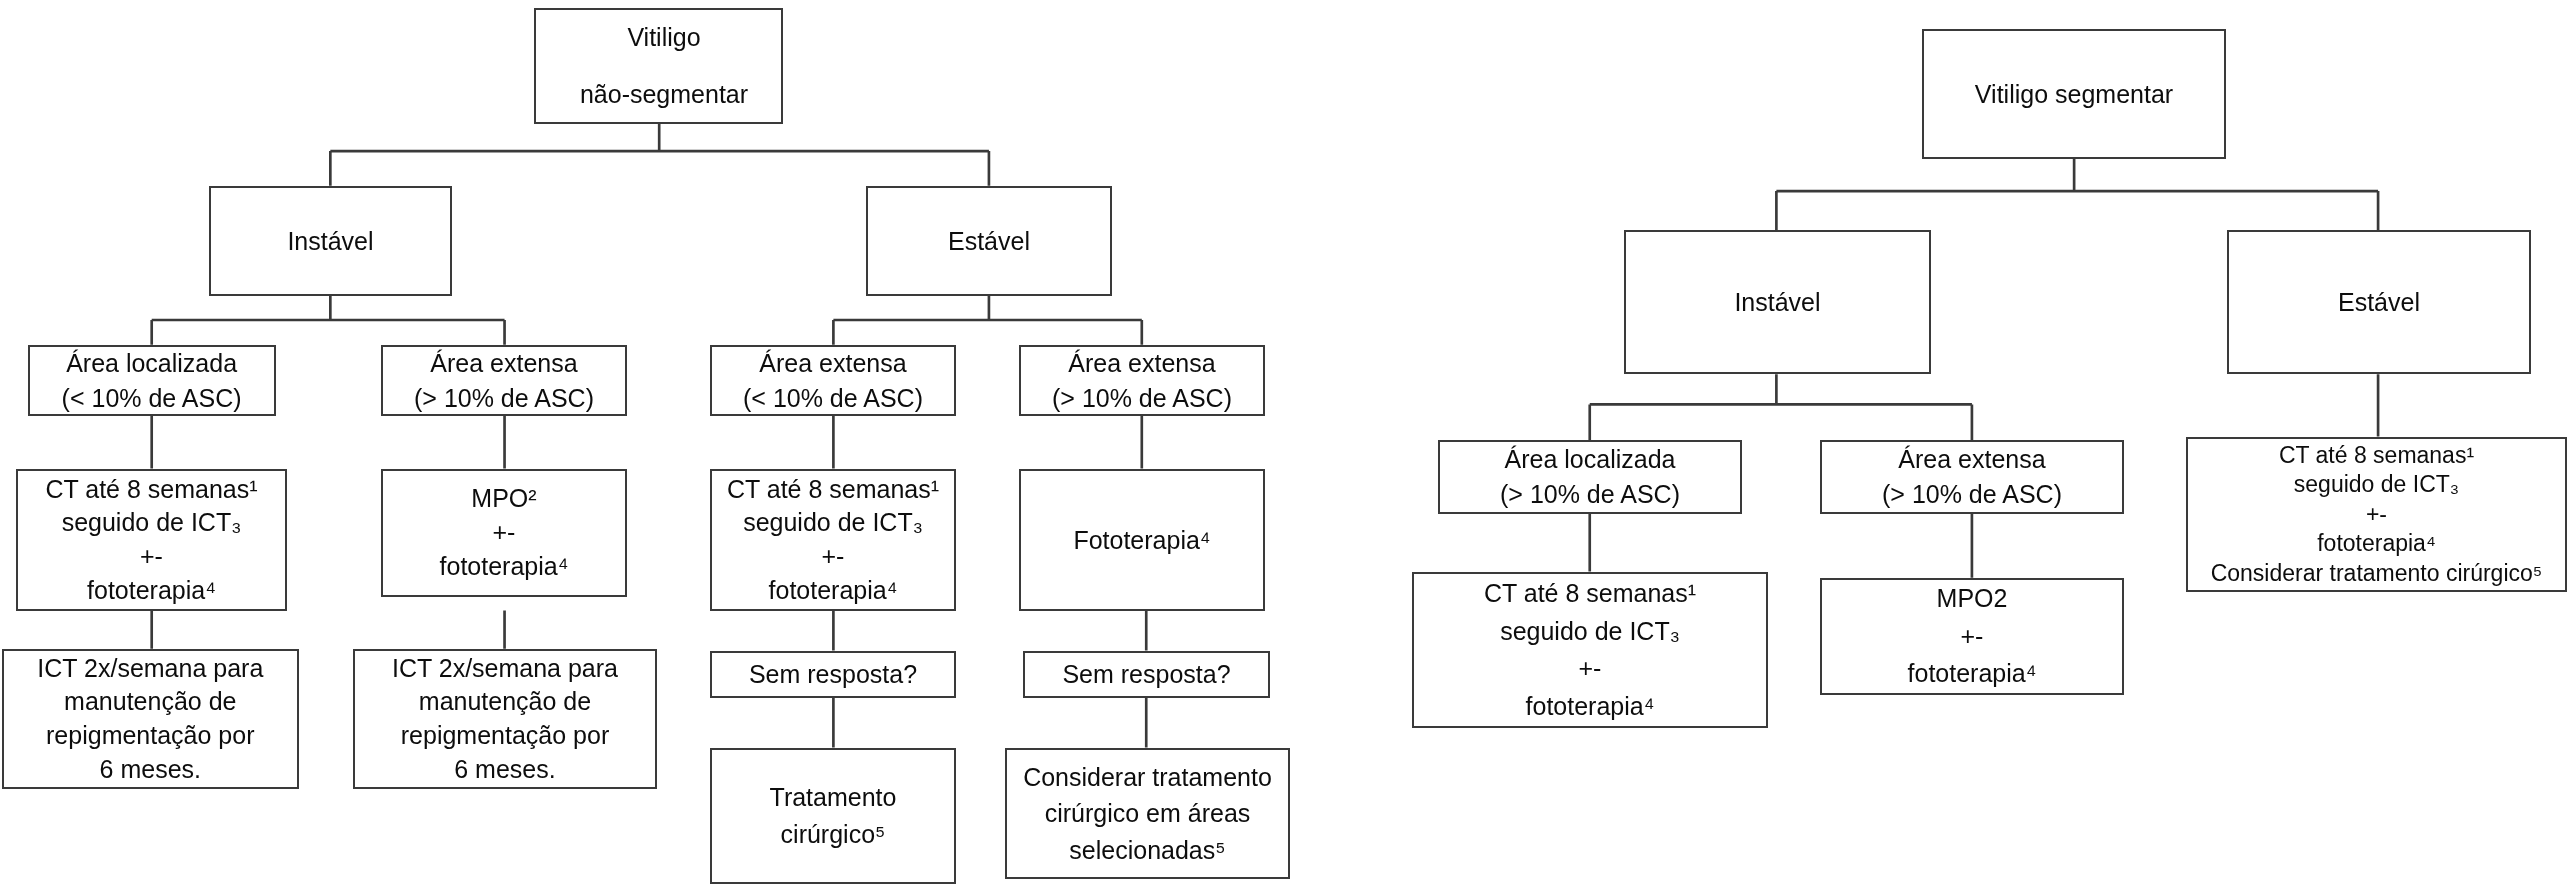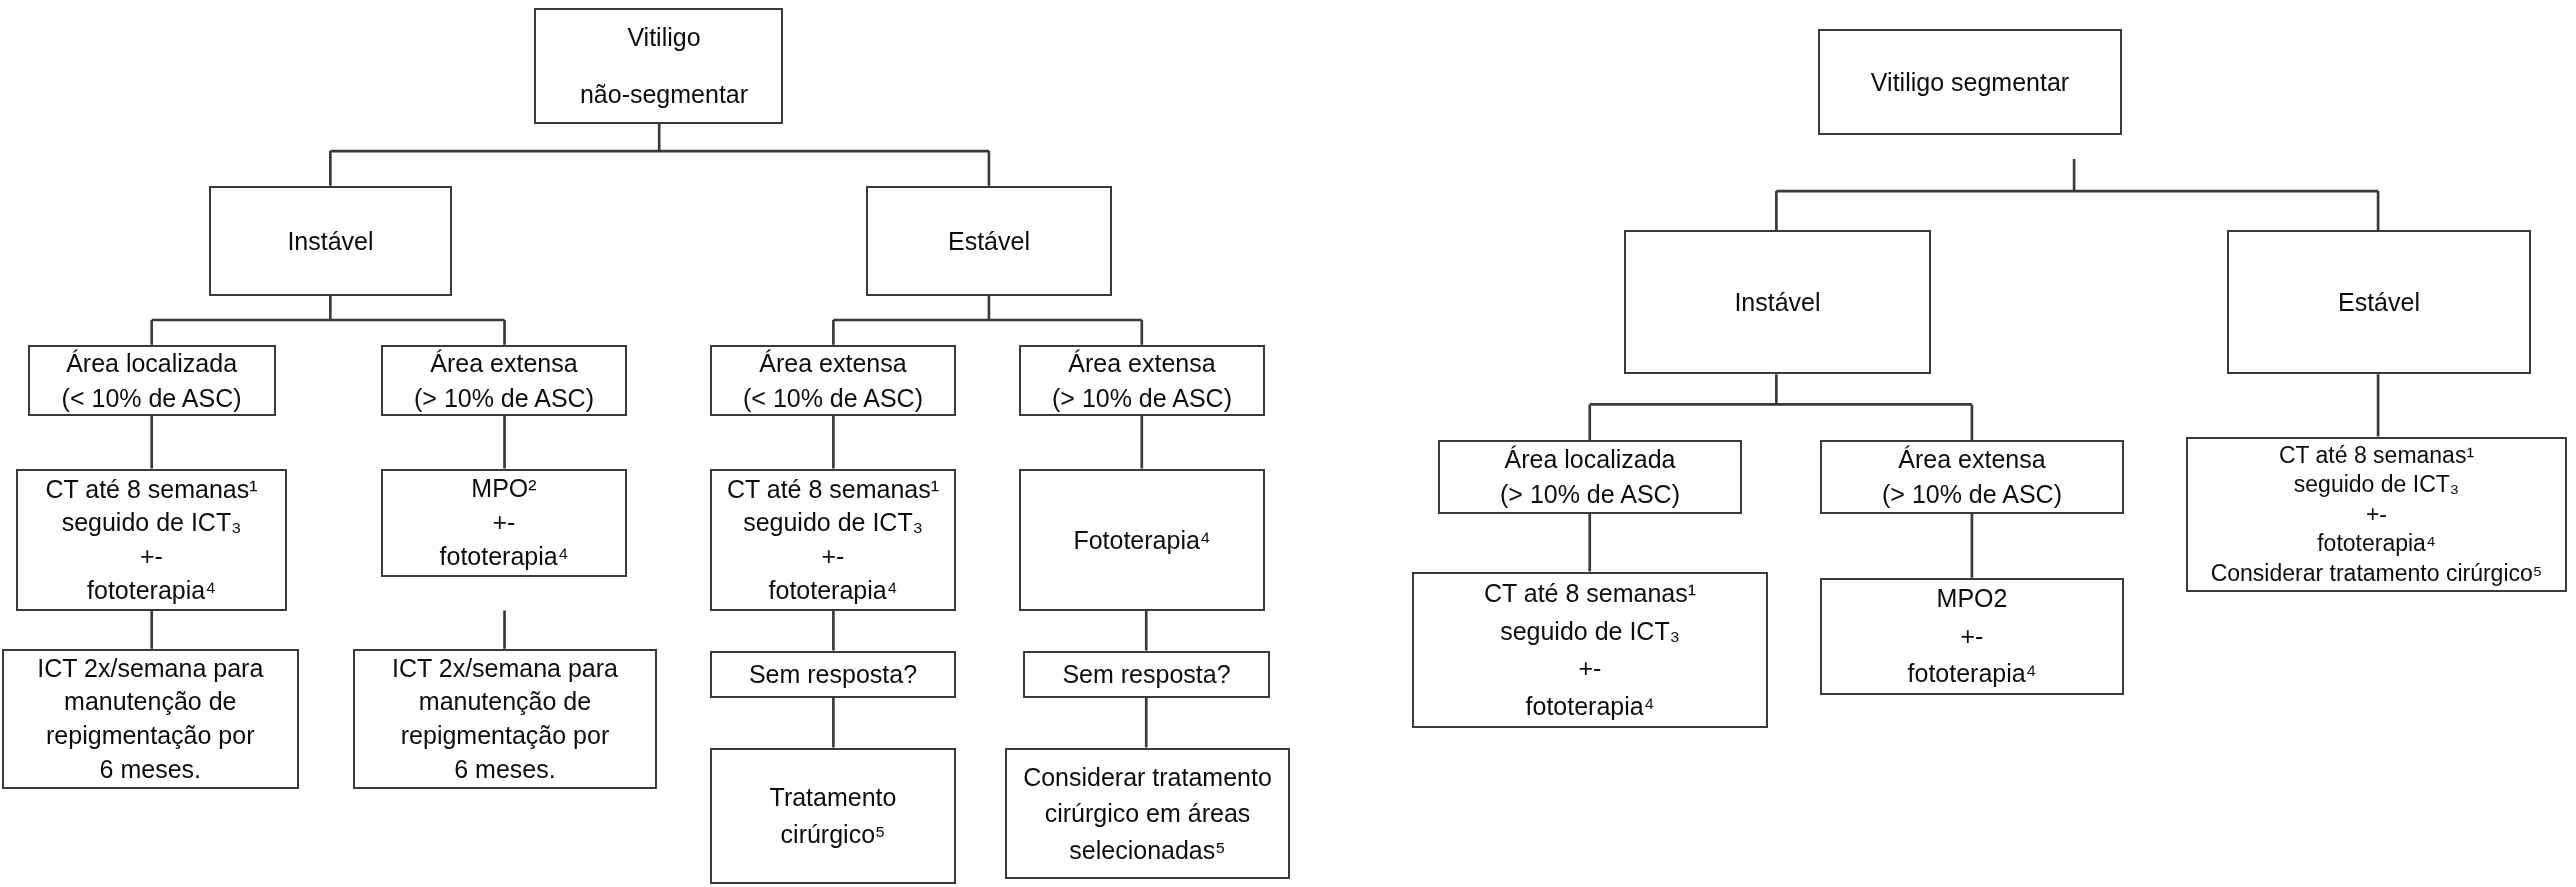--- a/index.html
+++ b/index.html
@@ -60,39 +60,39 @@
   <div class="node" style="left:27.6px; top:345px; width:248px; height:71px;">Área localizada<br>(&lt; 10% de ASC)</div>
 
   <div class="node" style="left:381px; top:345px; width:246px; height:71px;">Área extensa<br>(&gt; 10% de ASC)</div>
 
   <div class="node" style="left:710px; top:345px; width:246px; height:71px;">Área extensa<br>(&lt; 10% de ASC)</div>
 
   <div class="node" style="left:1019px; top:345px; width:246px; height:71px;">Área extensa<br>(&gt; 10% de ASC)</div>
 
   <div class="node" style="left:16px; top:469px; width:271px; height:142px; line-height:1.35;">CT até 8 semanas¹<br>seguido de ICT₃<br>+-<br>fototerapia⁴</div>
 
-  <div class="node" style="left:381px; top:469px; width:246px; height:108px; line-height:1.35;">MPO²<br>+-<br>fototerapia⁴</div>
+  <div class="node" style="left:381px; top:469px; width:246px; height:128px; line-height:1.35;">MPO²<br>+-<br>fototerapia⁴</div>
 
   <div class="node" style="left:710px; top:469px; width:246px; height:142px; line-height:1.35;">CT até 8 semanas¹<br>seguido de ICT₃<br>+-<br>fototerapia⁴</div>
 
   <div class="node" style="left:1019px; top:469px; width:246px; height:142px;">Fototerapia⁴</div>
 
   <div class="node" style="left:1.8px; top:649px; width:297px; height:140px; line-height:1.35;">ICT 2x/semana para<br>manutenção de<br>repigmentação por<br>6 meses.</div>
 
   <div class="node" style="left:353px; top:649px; width:304px; height:140px; line-height:1.35;">ICT 2x/semana para<br>manutenção de<br>repigmentação por<br>6 meses.</div>
 
   <div class="node" style="left:710px; top:651px; width:246px; height:47px;">Sem resposta?</div>
 
   <div class="node" style="left:1023px; top:651px; width:247px; height:47px;">Sem resposta?</div>
 
   <div class="node" style="left:710px; top:748px; width:246px; height:136px; line-height:1.5;">Tratamento<br>cirúrgico⁵</div>
 
   <div class="node" style="left:1005px; top:748px; width:285px; height:131px; line-height:1.45;">Considerar tratamento<br>cirúrgico em áreas<br>selecionadas⁵</div>
 
-  <div class="node" style="left:1818px; top:29px; width:304px; height:106px;">Vitiligo segmentar</div>
+  <div class="node" style="left:1922px; top:29px; width:304px; height:130px;">Vitiligo segmentar</div>
 
   <div class="node" style="left:1624px; top:230px; width:307px; height:144px;">Instável</div>
 
   <div class="node" style="left:2227px; top:230px; width:304px; height:144px;">Estável</div>
 
   <div class="node" style="left:1438px; top:440px; width:304px; height:74px;">Área localizada<br>(&gt; 10% de ASC)</div>
 
   <div class="node" style="left:1820px; top:440px; width:304px; height:74px;">Área extensa<br>(&gt; 10% de ASC)</div>
 
   <div class="node" style="left:2186px; top:437px; width:381px; height:155px; font-size:23px; line-height:1.28;">CT até 8 semanas¹<br>seguido de ICT₃<br>+-<br>fototerapia⁴<br>Considerar tratamento cirúrgico⁵</div>

